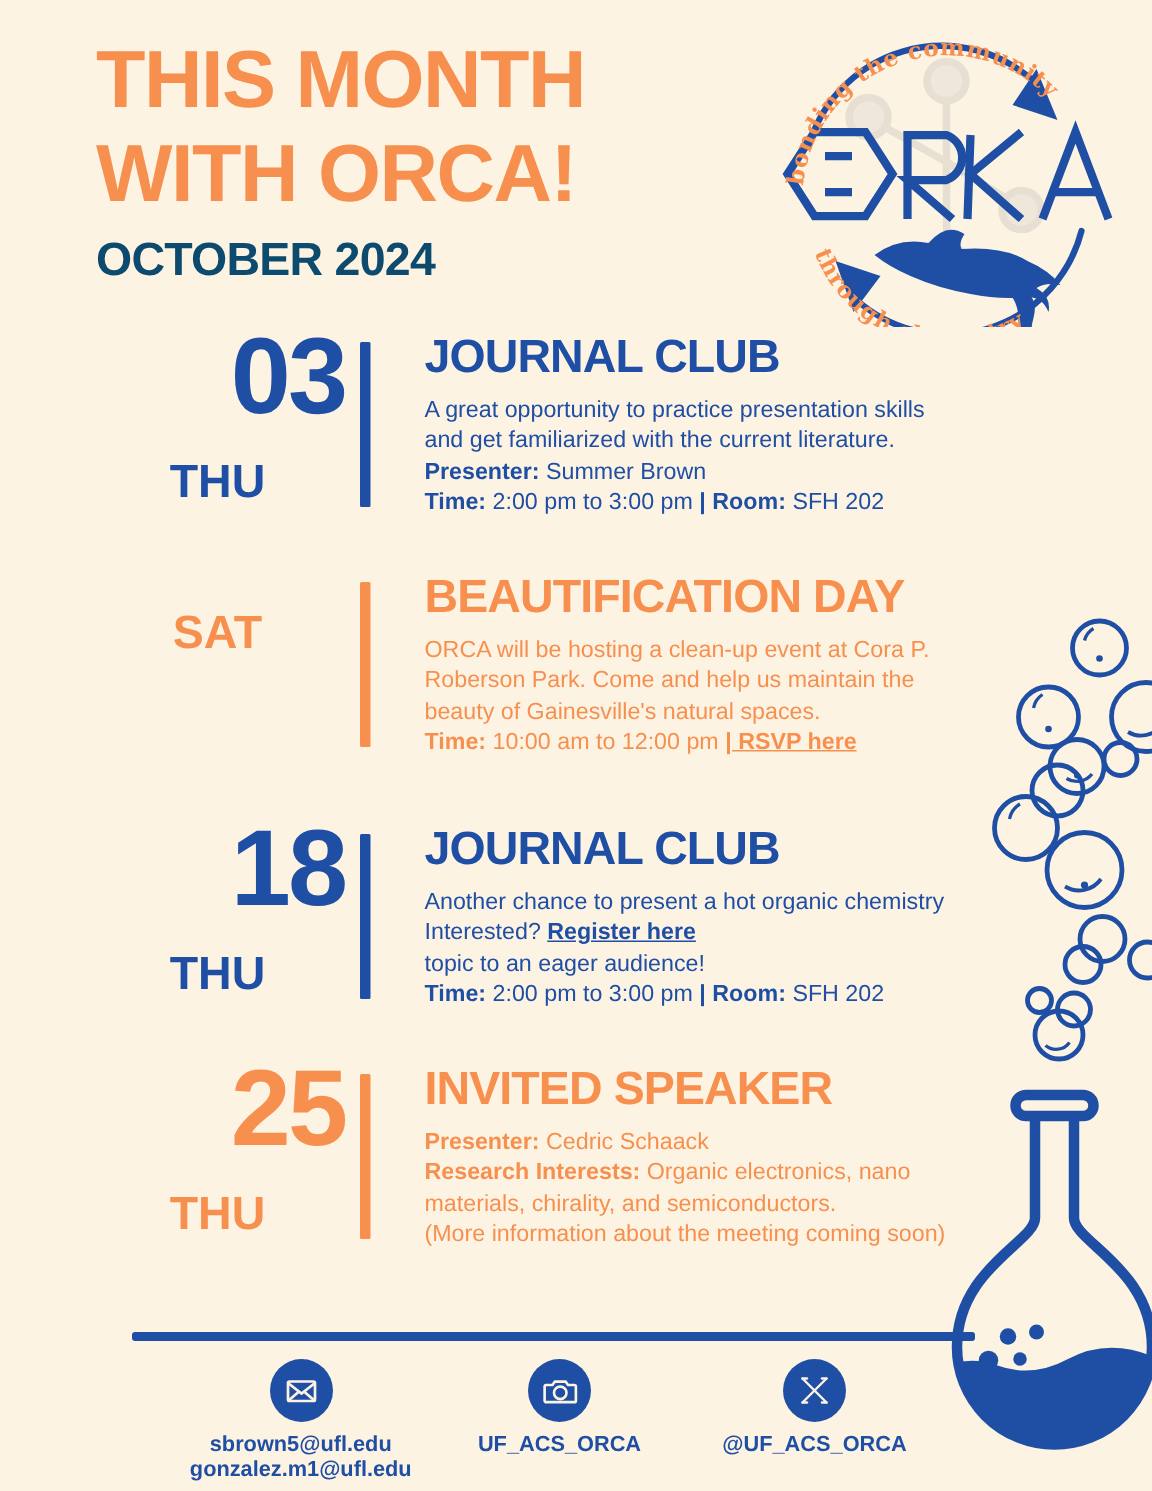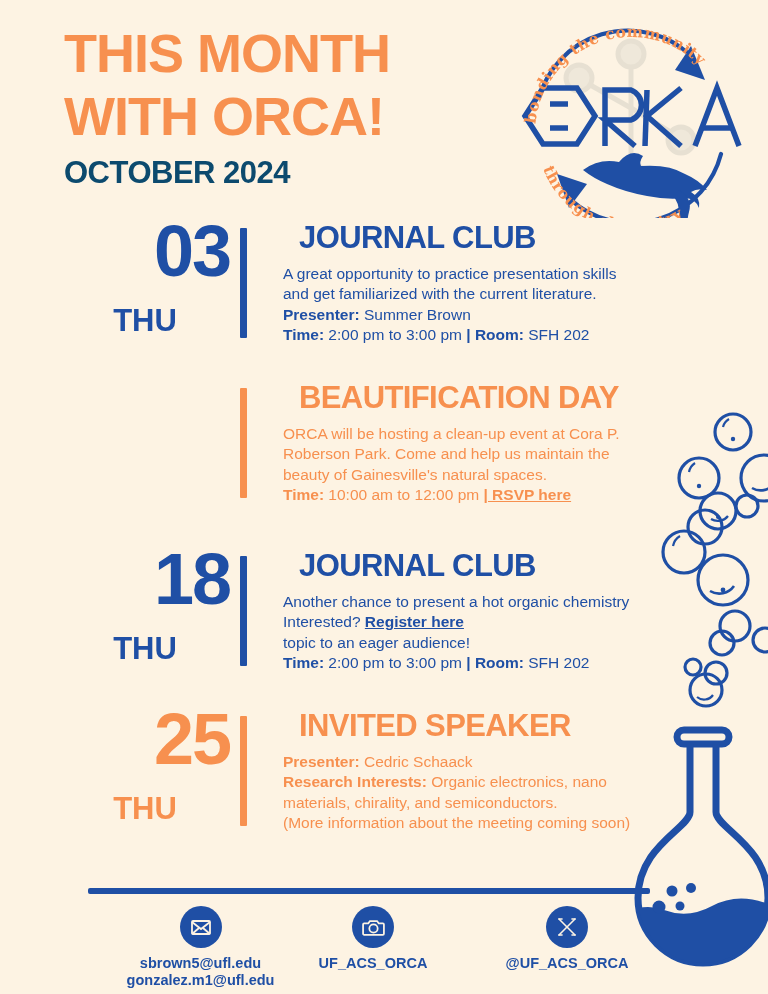--- a/index.html
+++ b/index.html
@@ -42,21 +42,21 @@
   }
   .daynum{
     font-size:72px;font-weight:800;line-height:0.82;letter-spacing:-2px;margin:0;text-align:right;
   }
   .dayname{
     font-size:31px;font-weight:700;line-height:1;letter-spacing:0px;margin:24px 0 0 0;
   }
   .bar{position:absolute;left:240px;top:6px;width:7px;height:110px;border-radius:1px;}
   .body-col{position:absolute;left:283px;top:0;width:430px;}
   .ev-title{
-    font-size:31px;font-weight:800;line-height:1;letter-spacing:-0.6px;margin:0 0 11px 16px;
+    font-size:31px;font-weight:800;line-height:1;letter-spacing:-0.6px;margin:0 0 11px 0;
     white-space:nowrap;
   }
   .ev-line{font-size:15.5px;line-height:1.32;margin:0;font-weight:400;}
   .ev-line b{font-weight:700;}
   .ev-link{font-weight:700;text-decoration:underline;}
 
   .blue{color:#1F4FA5;}
   .orange{color:#F7904F;}
   .bar.blue{background:#1F4FA5;}
   .bar.orange{background:#F7904F;}
@@ -69,21 +69,21 @@
   .social .circ{
     width:42px;height:42px;border-radius:50%;background:#1F4FA5;
     margin:0 auto;display:flex;align-items:center;justify-content:center;
   }
   .social .lbl{
     margin-top:7px;color:#1F4FA5;font-weight:700;font-size:14.5px;line-height:1.2;
     white-space:nowrap;
   }
   .s-mail{left:25px;top:0;width:175px;}
   .s-ig{left:225px;top:0;width:120px;}
-  .s-x{left:404px;top:0;width:150px;text-align:center;}
+  .s-x{left:380px;top:0;width:150px;text-align:center;}
 </style>
 </head>
 <body>
 
 <div class="poster">
 
   <svg class="decor" width="768" height="994" viewBox="0 0 768 994">
     <g fill="none" stroke="#1F4FA5" stroke-width="3.2">
 
       <circle cx="733" cy="432" r="18"></circle>
@@ -205,20 +205,21 @@
         <p class="ev-title blue">JOURNAL CLUB</p>
         <p class="ev-line blue">A great opportunity to practice presentation skills</p>
         <p class="ev-line blue">and get familiarized with the current literature.</p>
         <p class="ev-line blue"><b>Presenter:</b><span> Summer Brown</span></p>
         <p class="ev-line blue"><b>Time:</b><span> 2:00 pm to 3:00 pm </span><b>| Room:</b><span> SFH 202</span></p>
       </div>
     </div>
 
     <div class="event e2">
       <div class="date-col">
+        <p class="dayname orange">SAT</p>
       </div>
       <div class="bar orange"></div>
       <div class="body-col">
         <p class="ev-title orange">BEAUTIFICATION DAY</p>
         <p class="ev-line orange">ORCA will be hosting a clean-up event at Cora P.</p>
         <p class="ev-line orange">Roberson Park. Come and help us maintain the</p>
         <p class="ev-line orange">beauty of Gainesville's natural spaces.</p>
         <p class="ev-line orange"><b>Time:</b><span> 10:00 am to 12:00 pm </span><a class="ev-link orange" href="#">| RSVP here</a></p>
       </div>
     </div>

